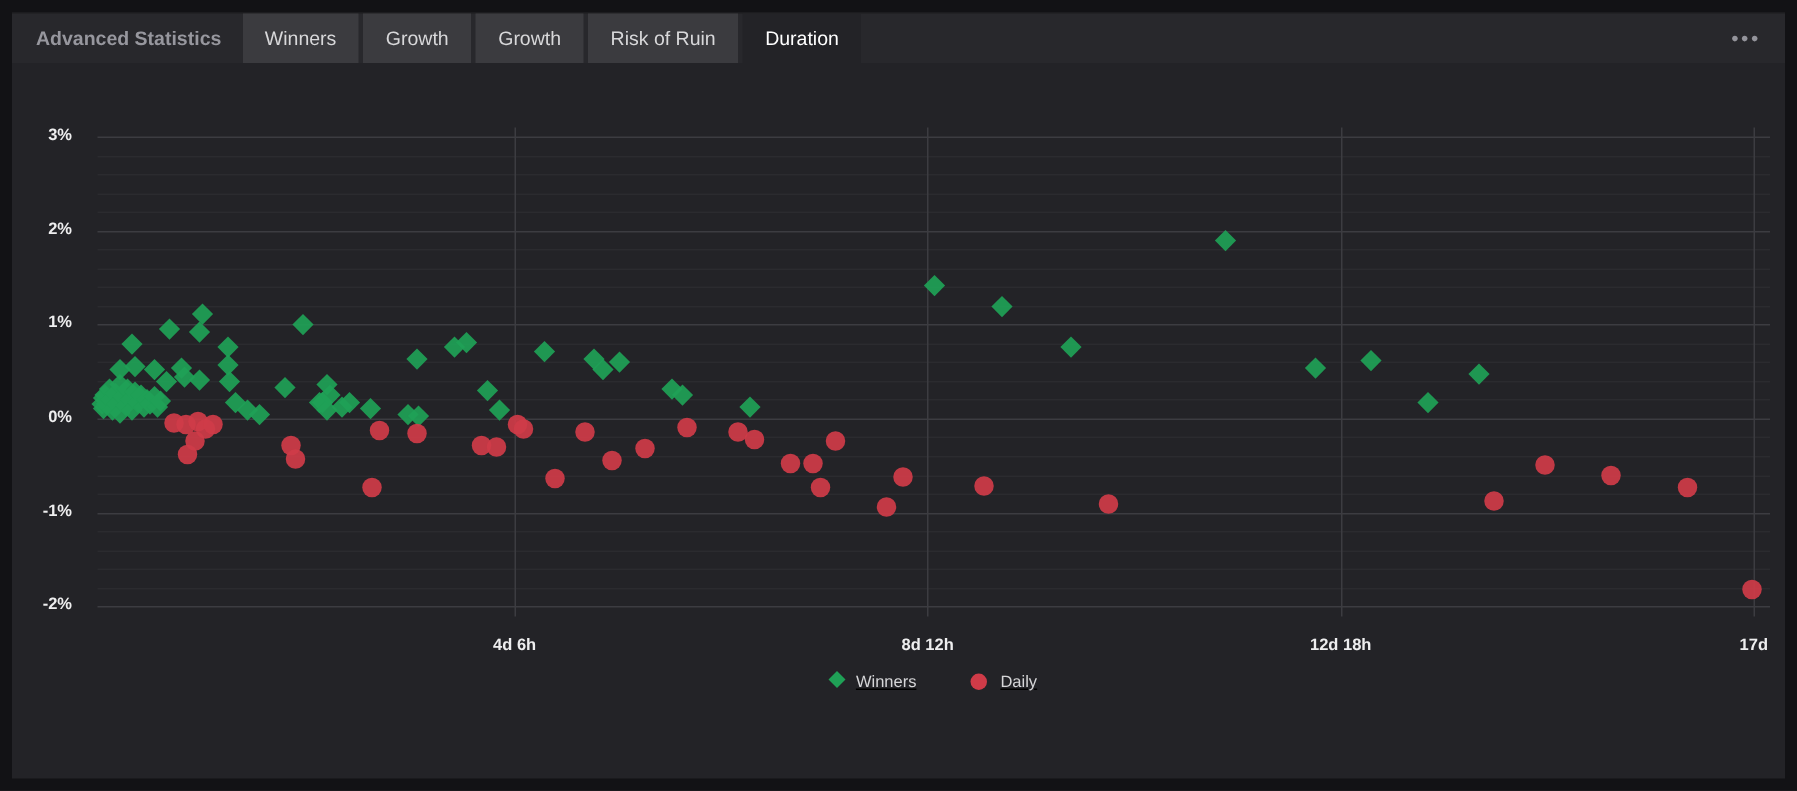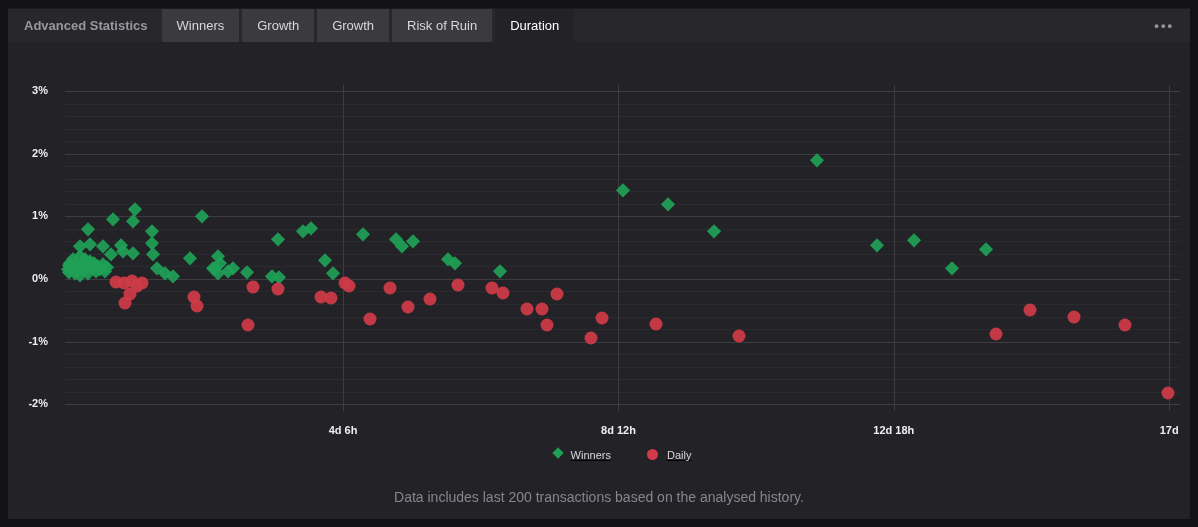--- a/index.html
+++ b/index.html
@@ -250,14 +250,13 @@
       <div class="pt circle" style="left: 47.1671%; top: 77.5432%; background: rgb(207, 59, 72);"></div>
       <div class="pt circle" style="left: 48.1356%; top: 71.4012%; background: rgb(207, 59, 72);"></div>
       <div class="pt circle" style="left: 52.9782%; top: 73.3205%; background: rgb(207, 59, 72);"></div>
       <div class="pt circle" style="left: 60.4116%; top: 76.9674%; background: rgb(207, 59, 72);"></div>
       <div class="pt circle" style="left: 83.5351%; top: 76.3916%; background: rgb(207, 59, 72);"></div>
       <div class="pt circle" style="left: 86.586%; top: 69.0979%; background: rgb(207, 59, 72);"></div>
       <div class="pt circle" style="left: 90.5327%; top: 71.2092%; background: rgb(207, 59, 72);"></div>
       <div class="pt circle" style="left: 95.0847%; top: 73.5125%; background: rgb(207, 59, 72);"></div>
       <div class="pt circle" style="left: 98.9346%; top: 94.4338%; background: rgb(207, 59, 72);"></div>
     </div>
-  <div class="footer-note">Data includes last 200 transactions based on the analysed history.</div>
 </div>
 
 </body></html>

